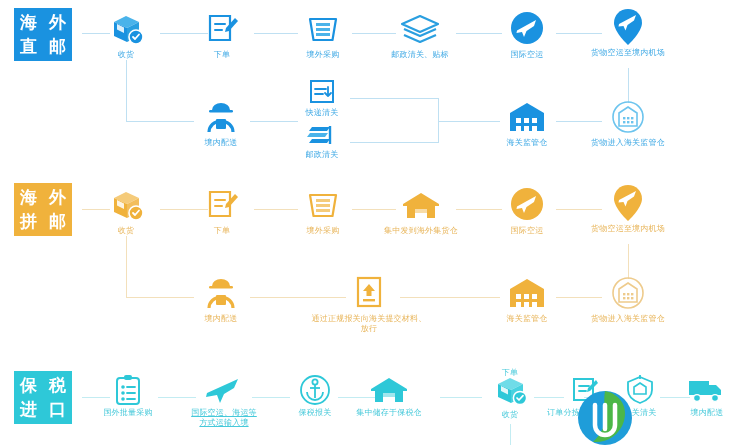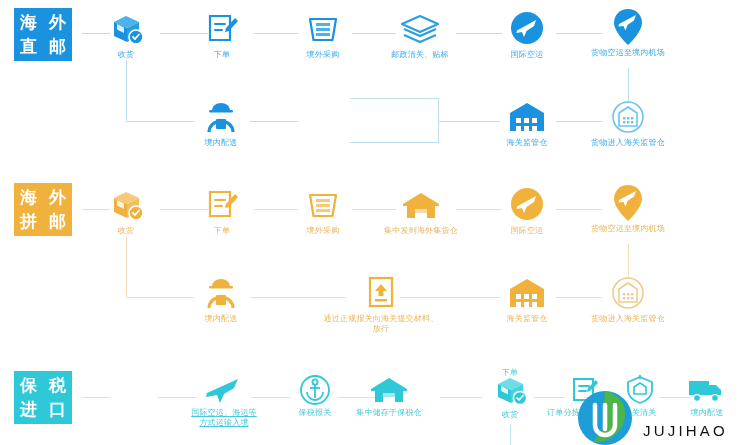--- a/index.html
+++ b/index.html
@@ -169,21 +169,42 @@
       <svg width="36" height="36" viewBox="0 0 36 36">
         <path d="M9 11 a9 7 0 0 1 18 0 z" fill="#1a92e0"></path>
         <rect x="6" y="11" width="24" height="2.4" rx="1.2" fill="#1a92e0"></rect>
         <path d="M6 33 a12 11 0 0 1 24 0" fill="none" stroke="#1a92e0" stroke-width="3.2"></path>
         <rect x="13" y="20" width="10" height="10" rx="1" fill="#1a92e0"></rect>
       </svg>
     </div>
     <div class="lbl" style="color:#3fa9e5;">境内配送</div>
   </div>
 
-
+  <div class="node" style="left:292px; top:78px; width:60px;">
+    <div class="ico" style="height:28px;">
+      <svg width="30" height="28" viewBox="0 0 30 28">
+        <path d="M4 3 h22 v21 h-22 z" fill="none" stroke="#1a92e0" stroke-width="2"></path>
+        <path d="M8 11 h11 M8 16 h8" stroke="#1a92e0" stroke-width="1.8" stroke-linecap="round"></path>
+        <path d="M21 9 v9 M18 15 l3 3 l3 -3" fill="none" stroke="#1a92e0" stroke-width="1.8" stroke-linecap="round" stroke-linejoin="round"></path>
+      </svg>
+    </div>
+    <div class="lbl" style="color:#3fa9e5;">快递清关</div>
+  </div>
+
+  <div class="node" style="left:292px; top:122px; width:60px;">
+    <div class="ico" style="height:26px;">
+      <svg width="32" height="26" viewBox="0 0 32 26">
+        <path d="M6 5 h18 l-3 4 h-18 z" fill="#1a92e0"></path>
+        <path d="M4 11 h18 l-3 4 h-18 z" fill="#4ab3ea"></path>
+        <path d="M6 17 h18 l-3 4 h-18 z" fill="#1a92e0"></path>
+        <path d="M24 4 v18" stroke="#1a92e0" stroke-width="2.4"></path>
+      </svg>
+    </div>
+    <div class="lbl" style="color:#3fa9e5;">邮政清关</div>
+  </div>
 
   <div class="node" style="left:492px; top:98px; width:70px;">
     <div class="ico">
       <svg width="40" height="34" viewBox="0 0 40 34">
         <path d="M20 3 L37 13 v18 h-34 v-18 z" fill="#1a92e0"></path>
         <rect x="9" y="18" width="5" height="5" fill="#fff"></rect>
         <rect x="17" y="18" width="5" height="5" fill="#fff"></rect>
         <rect x="25" y="18" width="5" height="5" fill="#fff"></rect>
         <rect x="9" y="26" width="5" height="5" fill="#fff"></rect>
         <rect x="17" y="26" width="5" height="5" fill="#fff"></rect>
@@ -303,21 +324,21 @@
       <svg width="36" height="36" viewBox="0 0 36 36">
         <path d="M9 11 a9 7 0 0 1 18 0 z" fill="#f0b23c"></path>
         <rect x="6" y="11" width="24" height="2.4" rx="1.2" fill="#f0b23c"></rect>
         <path d="M6 33 a12 11 0 0 1 24 0" fill="none" stroke="#f0b23c" stroke-width="3.2"></path>
         <rect x="13" y="20" width="10" height="10" rx="1" fill="#f0b23c"></rect>
       </svg>
     </div>
     <div class="lbl" style="color:#e8b55a;">境内配送</div>
   </div>
 
-  <div class="node" style="left:300px; top:274px; width:162px;">
+  <div class="node" style="left:288px; top:274px; width:162px;">
     <div class="ico">
       <svg width="32" height="36" viewBox="0 0 32 36">
         <rect x="5" y="3" width="22" height="28" fill="none" stroke="#f0b23c" stroke-width="2.2"></rect>
         <path d="M16 9 l6 7 h-3.5 v5 h-5 v-5 h-3.5 z" fill="#f0b23c"></path>
         <rect x="10" y="24" width="12" height="2.4" fill="#f0b23c"></rect>
       </svg>
     </div>
     <div class="lbl" style="color:#e8b55a;">通过正规报关向海关提交材料、
 放行</div>
   </div>
@@ -363,20 +384,33 @@
   <div class="ln h" style="left:82px; top:397px; width:28px; background:#c3ecf2;"></div>
   <div class="ln h" style="left:158px; top:397px; width:38px; background:#c3ecf2;"></div>
   <div class="ln h" style="left:252px; top:397px; width:38px; background:#c3ecf2;"></div>
   <div class="ln h" style="left:338px; top:397px; width:38px; background:#c3ecf2;"></div>
   <div class="ln h" style="left:440px; top:397px; width:42px; background:#c3ecf2;"></div>
   <div class="ln h" style="left:534px; top:397px; width:30px; background:#c3ecf2;"></div>
   <div class="ln h" style="left:584px; top:397px; width:36px; background:#c3ecf2;"></div>
   <div class="ln h" style="left:660px; top:397px; width:30px; background:#c3ecf2;"></div>
   <div class="ln v" style="left:510px; top:424px; height:21px; background:#c3ecf2;"></div>
 
+  <div class="node" style="left:88px; top:374px; width:80px;">
+    <div class="ico" style="height:32px;">
+      <svg width="30" height="32" viewBox="0 0 30 32">
+        <rect x="4" y="4" width="22" height="26" rx="3" fill="none" stroke="#2ec8d8" stroke-width="2"></rect>
+        <rect x="11" y="1" width="8" height="5" rx="2" fill="#2ec8d8"></rect>
+        <circle cx="10" cy="13" r="1.8" fill="#2ec8d8"></circle>
+        <circle cx="10" cy="19" r="1.8" fill="#2ec8d8"></circle>
+        <circle cx="10" cy="25" r="1.8" fill="#2ec8d8"></circle>
+        <path d="M14 13 h8 M14 19 h8 M14 25 h8" stroke="#2ec8d8" stroke-width="1.8" stroke-linecap="round"></path>
+      </svg>
+    </div>
+    <div class="lbl" style="color:#46c9da;">国外批量采购</div>
+  </div>
 
   <div class="node" style="left:172px; top:374px; width:104px;">
     <div class="ico" style="height:32px;">
       <svg width="40" height="30" viewBox="0 0 40 30">
         <path d="M3 18 L34 4 L30 13 L20 19 L16 28 L13 20 L2 22 Z" fill="#2ec8d8"></path>
       </svg>
     </div>
     <div class="lbl" style="color:#46c9da;text-decoration:underline;">国际空运、海运等
 方式运输入境</div>
   </div>
@@ -457,16 +491,15 @@
     <div class="lbl" style="color:#46c9da;">境内配送</div>
   </div>
 
   <div id="watermark">
     <svg width="70" height="58" viewBox="0 0 70 58" style="position:absolute; left:0; top:6px;">
       <circle cx="34" cy="30" r="27" fill="#1f9dd9"></circle>
       <path d="M34 3 C50 6 57 20 53 33 C49 47 36 55 22 54 C30 46 36 36 34 24 C33 15 33 8 34 3 Z" fill="#4cb748"></path>
       <path d="M24 17 v20 a10 10 0 0 0 20 0 v-20" fill="none" stroke="#fff" stroke-width="4.5" stroke-linecap="round"></path>
       <path d="M34 17 v24" stroke="#fff" stroke-width="4.5" stroke-linecap="round"></path>
     </svg>
-    <div class="wm-en">JUJIHAO</div>
   </div>
 
 </div>
 
 </body></html>

